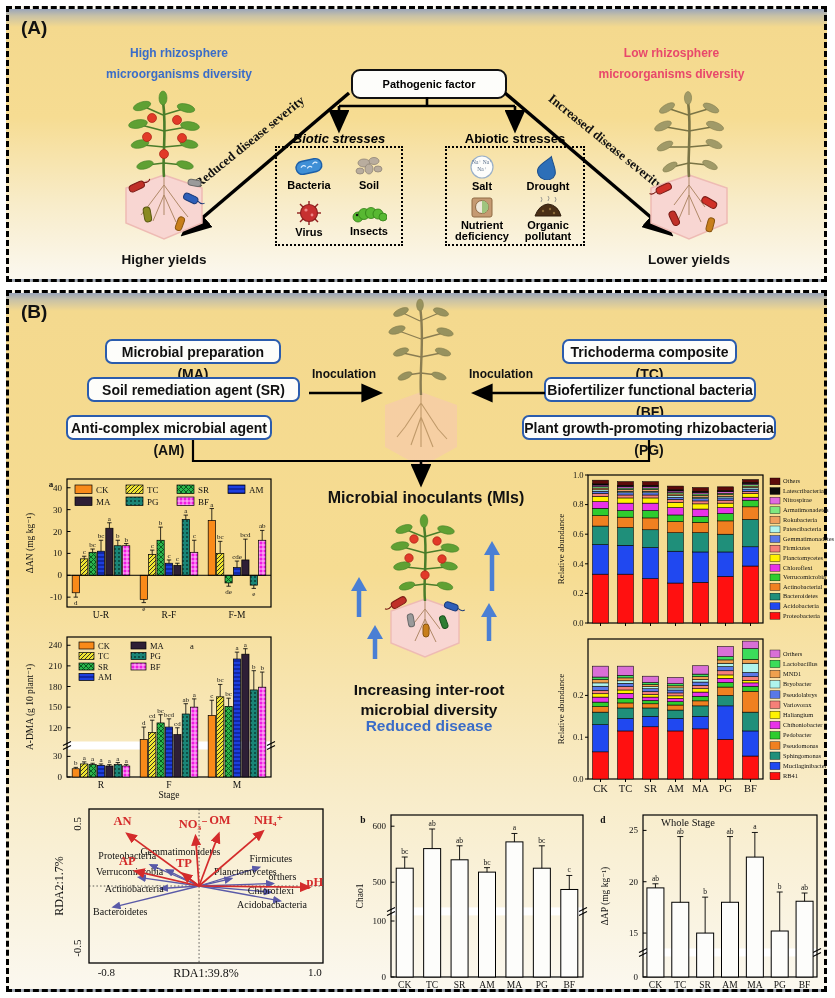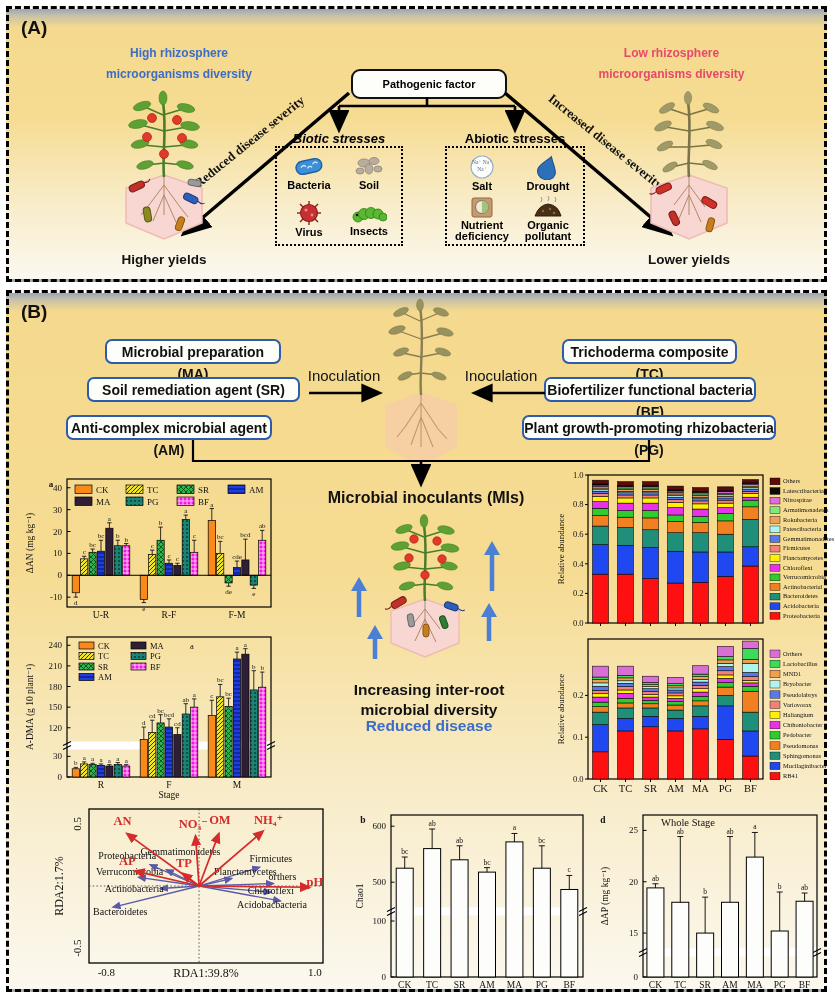--- a/index.html
+++ b/index.html
@@ -12,21 +12,21 @@
   .blue{color:#3a6cc8;} .red{color:#e8486b;}
   .pf-box{background:#fdfdfa;border:2.2px solid #111;border-radius:9px;text-align:center;
     font-size:11px;font-weight:bold;line-height:26px;}
   .stress-title{font-size:13px;font-weight:bold;text-align:center;}
   .stress-box{border:2px dotted #000;display:grid;grid-template-columns:1fr 1fr;grid-template-rows:1fr 1fr;box-sizing:border-box;padding:2px;}
   .stress-item{display:flex;flex-direction:column;align-items:center;justify-content:center;}
   .stress-label{font-size:11px;font-weight:600;text-align:center;line-height:11px;margin-top:1px;}
   .yield-caption{font-size:13.5px;font-weight:bold;text-align:center;color:#111;}
   .b-box{background:#fdfdfa;border:2px solid #2b5cad;border-radius:7px;text-align:center;
     font-size:14px;font-weight:bold;color:#111;box-sizing:border-box;}
-  .inoc-label{font-size:15px;font-weight:400;text-align:center;color:#111;}
+  .inoc-label{font-size:12px;font-weight:700;text-align:center;color:#111;}
   .mis-title{font-size:16px;font-weight:bold;text-align:center;color:#111;}
   .center-text{font-size:15.5px;font-weight:bold;text-align:center;line-height:20px;color:#111;}
   .center-blue{font-size:15.5px;font-weight:bold;text-align:center;color:#3a6cc8;}
   svg text{font-family:"Liberation Serif","DejaVu Serif",serif;}
 </style>
 </head>
 <body>
 
 <div class="page">
 

